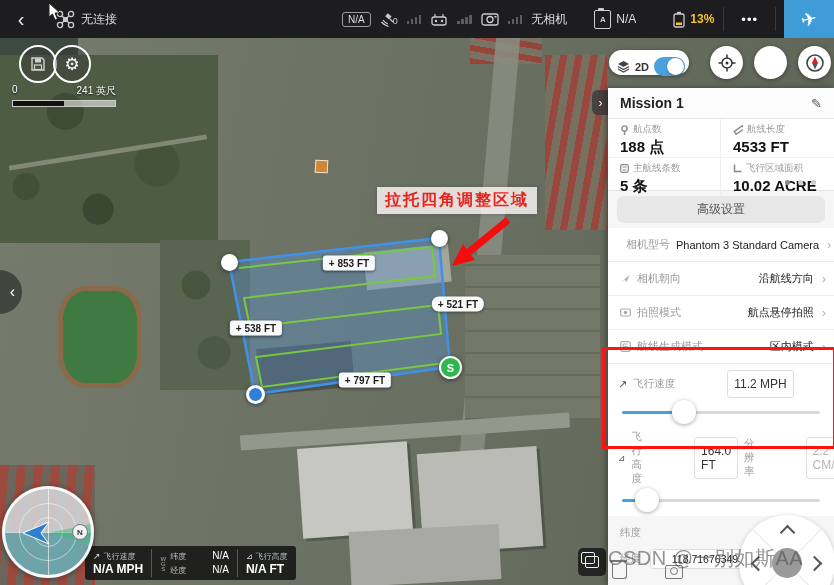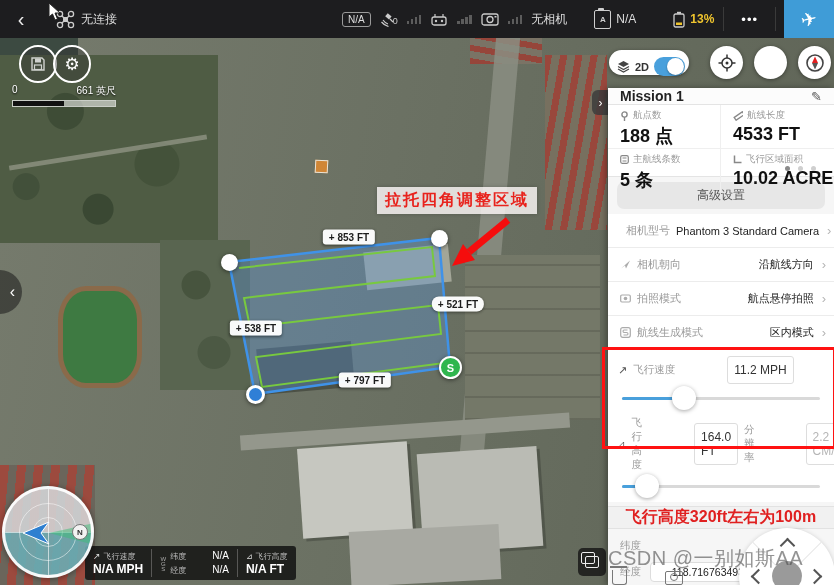--- a/index.html
+++ b/index.html
@@ -117,21 +117,21 @@
      padding:0 12px;justify-content:space-between;}
   .p-title{font-size:14px;font-weight:bold;color:#222;}
   .pencil{color:#555;font-size:13px;}
 
   .p-stats{height:71px;background:#fff;border-bottom:1px solid #e4e4e4;display:grid;
      grid-template-columns:1fr 1fr;grid-template-rows:1fr 1fr;position:relative;}
   .stat{padding:4px 0 0 12px;border-bottom:1px solid #efefef;border-right:1px solid #efefef;}
   .stat:nth-child(2n){border-right:none;}
   .stat:nth-child(3),.stat:nth-child(4){border-bottom:none;}
   .stat .lb{font-size:9.5px;color:#9a9a9a;display:flex;align-items:center;gap:4px;}
-  .stat .vl{font-size:18px;font-weight:bold;color:#111;margin-top:2px;}
+  .stat .vl{font-size:15px;font-weight:bold;color:#111;margin-top:2px;}
   .stat-ic{display:inline-block;width:9px;height:9px;position:relative;opacity:.75;}
   .dots{position:absolute;right:18px;bottom:5px;display:flex;gap:8px;}
   .dots i{width:5px;height:5px;border-radius:50%;background:#cfcfcf;}
   .dots i:first-child{background:#8a8a8a;}
 
   .p-tabs{padding:5px 9px;background:#f6f6f6;}
   .seg{display:flex;background:#e7e7e7;border-radius:7px;padding:2px;}
   .seg .tab{flex:1;text-align:center;font-size:12px;color:#555;padding:3px 0;border-radius:5px;}
   .seg .tab.active{background:#fff;color:#111;font-weight:bold;box-shadow:0 1px 2px rgba(0,0,0,.18);}
 
@@ -219,31 +219,31 @@
       <polyline fill="none" stroke="#78c93f" stroke-width="2" points="239,268 432,247 435,276 244,298 250,327 438,305 441,334 256,357 262,387 444,363 450,367"></polyline>
       <line x1="508" y1="220" x2="469" y2="252" stroke="#f50d0d" stroke-width="7"></line>
       <polygon points="452,266 463,244 475,260" fill="#f50d0d"></polygon>
     </svg>
 
     <div class="handle white" style="left:221px;top:254px;"></div>
     <div class="handle white" style="left:431px;top:230px;"></div>
     <div class="handle blue" style="left:246px;top:385px;"></div>
     <div class="handle start" style="left:439px;top:356px;">S</div>
 
-    <div class="edge-pill" style="left:349px;top:237px;">+ 853 FT</div>
+    <div class="edge-pill" style="left:349px;top:263px;">+ 853 FT</div>
     <div class="edge-pill" style="left:458px;top:304px;border-radius:7px;">+ 521 FT</div>
     <div class="edge-pill" style="left:256px;top:328px;">+ 538 FT</div>
     <div class="edge-pill" style="left:365px;top:380px;">+ 797 FT</div>
 
     <div class="map-note">拉托四角调整区域</div>
 
     <div class="scalebar">
       <div class="nums">
         <span>0</span>
-        <span>661 英尺</span>
+        <span>241 英尺</span>
       </div>
       <div class="bar">
           <span class="seg1"></span>
           <span class="seg2"></span>
         </div>
     </div>
 
     <div class="crc dark" style="left:19px;top:45px;">
       <span class="stat-ic" style="width:14px;height:14px;">
         <svg width="14" height="14" viewBox="0 0 14 14">
@@ -550,21 +550,20 @@
           </span>
         </div>
         <div class="slider">
           <span class="track"></span>
             <span class="fill" style="width:13%;"></span>
           <span class="thumb" style="left:14%;"></span>
         </div>
       </div>
     </div>
 
-    <div class="p-note">飞行高度320ft左右为100m</div>
 
     <div class="p-coords">
       <div class="c-row">
         <span class="lb">纬度</span>
       </div>
       <div class="c-row">
         <span class="lb">经度</span>
         <span class="c-input">118.716763493</span>
       </div>
       <div class="dpad">

